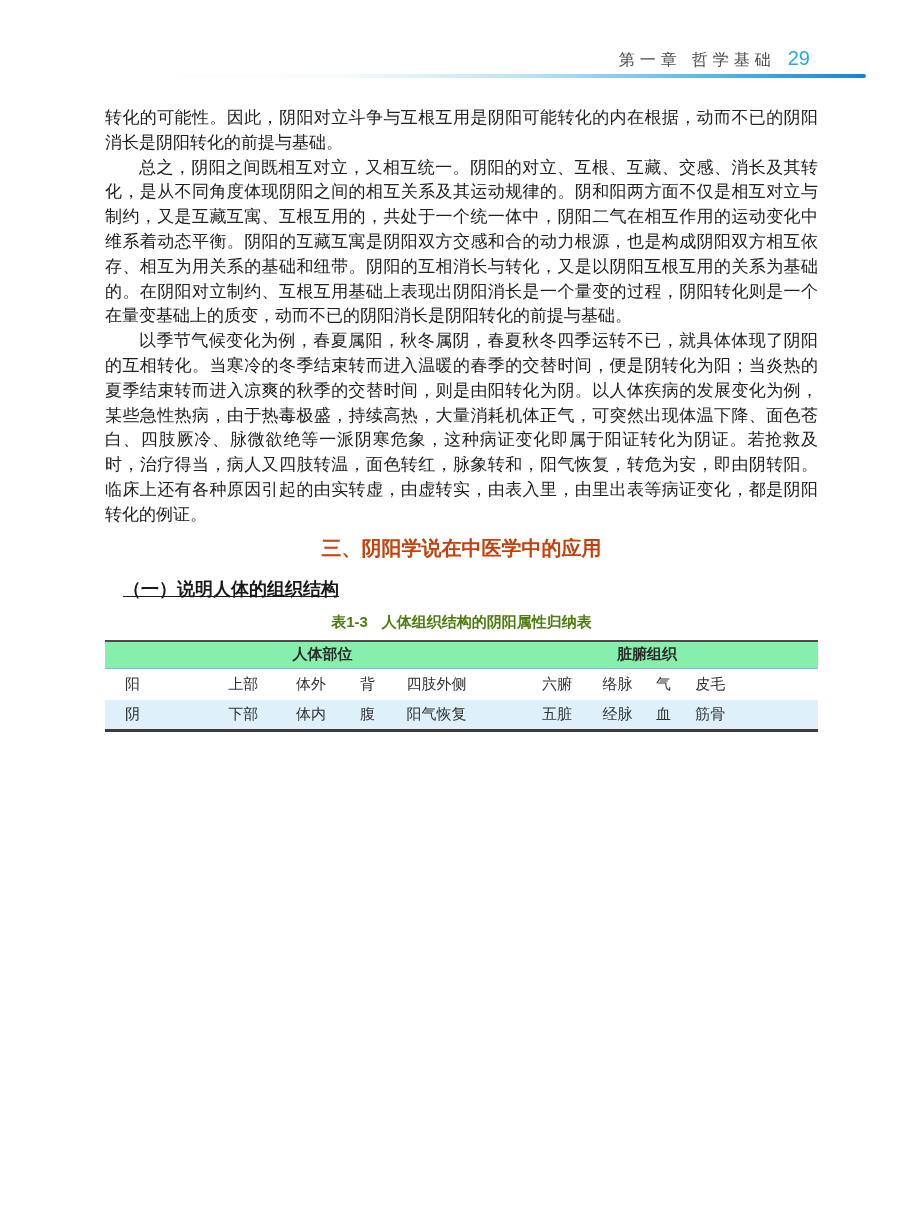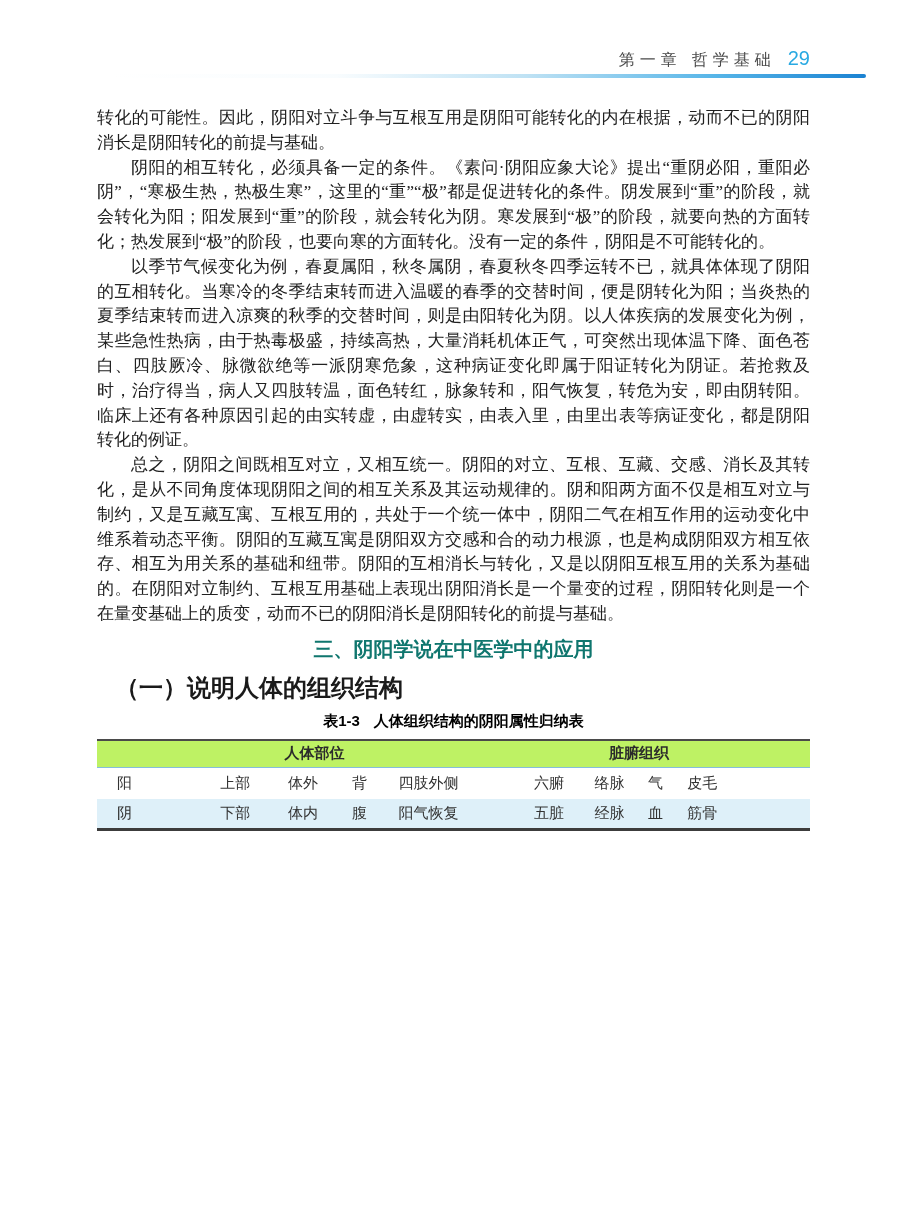--- a/index.html
+++ b/index.html
@@ -28,58 +28,59 @@
     position:absolute; top:74px; left:110px; width:756px; height:4px;
     border-radius:2px;
     background:linear-gradient(90deg,
       rgba(255,255,255,0) 0%,
       rgba(210,235,248,0.15) 30%,
       #bfe2f4 55%,
       #56b5e8 80%,
       #1a82d2 100%);
   }
   
-  .content { position:absolute; left:97px; top:0; width:713px; }
+  .content { position:absolute; left:105px; top:0; width:713px; }
   .content p {
     font-size:17px; line-height:24.8px;
     text-align:justify; text-justify:inter-ideograph;
     color:#212121;
   }
   .indent { text-indent:2em; }
   .p-first { margin-top:106px; }
   .section-heading {
     margin-top:8px; margin-bottom:12px;
     text-align:center;
-    font-family:Liberation Sans, sans-serif;
+    font-family:Liberation Mono, monospace;
     font-weight:bold; font-size:20px; line-height:28px;
-    color:#0f766e;
+    color:#c2410c;
   }
   .sub-heading {
     margin-top:4px; margin-bottom:2px;
     padding-left:18px;
     font-family:"Liberation Sans","DejaVu Sans",sans-serif;
-    font-weight:bold; font-size:24px; line-height:26px;
+    font-weight:bold; font-size:18px; line-height:26px;
     color:#1a1a1a;
+    text-decoration:underline;
   }
   .table-title {
     margin-top:10px; margin-bottom:8px;
     text-align:center;
     font-family:"Liberation Sans","DejaVu Sans",sans-serif;
     font-weight:bold; font-size:15px; line-height:20px;
-    color:#000000;
+    color:#4d7c0f;
   }
   .table-title .tbl-label { margin-right:14px; }
   table.yy {
     width:713px; border-collapse:collapse; table-layout:fixed;
     font-family:"Liberation Sans","DejaVu Sans",sans-serif;
     font-size:15px; color:#333333;
     border-top:2px solid #4a4a4a;
     border-bottom:3px solid #3c3c3c;
   }
-  table.yy thead tr { background:#bef264; }
+  table.yy thead tr { background:#86efac; }
   table.yy th {
     font-weight:600; text-align:center; color:#2b2b2b;
     height:28px; border-bottom:1px solid #85bedd;
   }
   table.yy th.th-organ { padding-right:64px; }
   table.yy td { height:31px; text-align:left; padding-left:2px; }
   table.yy td.c1 { padding-left:20px; }
   table.yy tbody tr.alt { background:#def0f9; }
   .p-after-table { margin-top:14px; }
   
@@ -91,23 +92,22 @@
 <div class="page">
 
   <div class="running-head">
     <span class="chapter">第一章</span><span class="section">哲学基础</span><span class="page-no">29</span>
   </div>
   <div class="head-rule"></div>
 
   <div class="content">
 
     <p class="p-first">转化的可能性。因此，阴阳对立斗争与互根互用是阴阳可能转化的内在根据，动而不已的阴阳消长是阴阳转化的前提与基础。</p>
-    <p class="indent">阴阳的相互转化，必须具备一定的条件。《素问·阴阳应象大论》提出“重阴必阳，重阳必阴”，“寒极生热，热极生寒”，这里的“重”“极”都是促进转化的条件。阴发展到“重”的阶段，就会转化为阳；阳发展到“重”的阶段，就会转化为阴。寒发展到“极”的阶段，就要向热的方面转化；热发展到“极”的阶段，也要向寒的方面转化。没有一定的条件，阴阳是不可能转化的。</p>
+    <p class="indent">总之，阴阳之间既相互对立，又相互统一。阴阳的对立、互根、互藏、交感、消长及其转化，是从不同角度体现阴阳之间的相互关系及其运动规律的。阴和阳两方面不仅是相互对立与制约，又是互藏互寓、互根互用的，共处于一个统一体中，阴阳二气在相互作用的运动变化中维系着动态平衡。阴阳的互藏互寓是阴阳双方交感和合的动力根源，也是构成阴阳双方相互依存、相互为用关系的基础和纽带。阴阳的互相消长与转化，又是以阴阳互根互用的关系为基础的。在阴阳对立制约、互根互用基础上表现出阴阳消长是一个量变的过程，阴阳转化则是一个在量变基础上的质变，动而不已的阴阳消长是阴阳转化的前提与基础。</p>
     <p class="indent">以季节气候变化为例，春夏属阳，秋冬属阴，春夏秋冬四季运转不已，就具体体现了阴阳的互相转化。当寒冷的冬季结束转而进入温暖的春季的交替时间，便是阴转化为阳；当炎热的夏季结束转而进入凉爽的秋季的交替时间，则是由阳转化为阴。以人体疾病的发展变化为例，某些急性热病，由于热毒极盛，持续高热，大量消耗机体正气，可突然出现体温下降、面色苍白、四肢厥冷、脉微欲绝等一派阴寒危象，这种病证变化即属于阳证转化为阴证。若抢救及时，治疗得当，病人又四肢转温，面色转红，脉象转和，阳气恢复，转危为安，即由阴转阳。临床上还有各种原因引起的由实转虚，由虚转实，由表入里，由里出表等病证变化，都是阴阳转化的例证。</p>
-    <p class="indent">总之，阴阳之间既相互对立，又相互统一。阴阳的对立、互根、互藏、交感、消长及其转化，是从不同角度体现阴阳之间的相互关系及其运动规律的。阴和阳两方面不仅是相互对立与制约，又是互藏互寓、互根互用的，共处于一个统一体中，阴阳二气在相互作用的运动变化中维系着动态平衡。阴阳的互藏互寓是阴阳双方交感和合的动力根源，也是构成阴阳双方相互依存、相互为用关系的基础和纽带。阴阳的互相消长与转化，又是以阴阳互根互用的关系为基础的。在阴阳对立制约、互根互用基础上表现出阴阳消长是一个量变的过程，阴阳转化则是一个在量变基础上的质变，动而不已的阴阳消长是阴阳转化的前提与基础。</p>
 
     <h2 class="section-heading">三、阴阳学说在中医学中的应用</h2>
 
 
     <h3 class="sub-heading">（一）说明人体的组织结构</h3>
 
 
     <div class="table-title">
       <span class="tbl-label">表1-3</span><span>人体组织结构的阴阳属性归纳表</span>
     </div>

